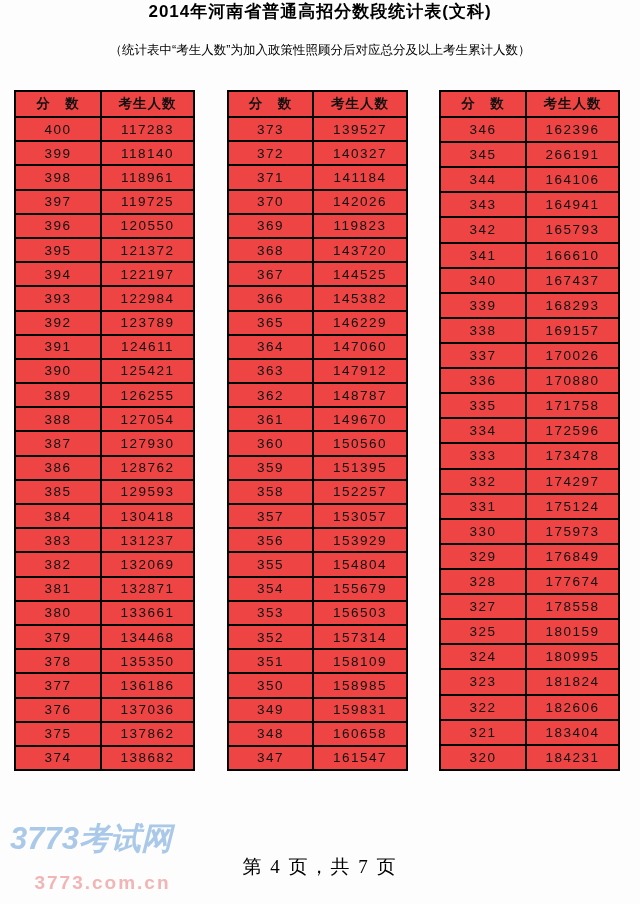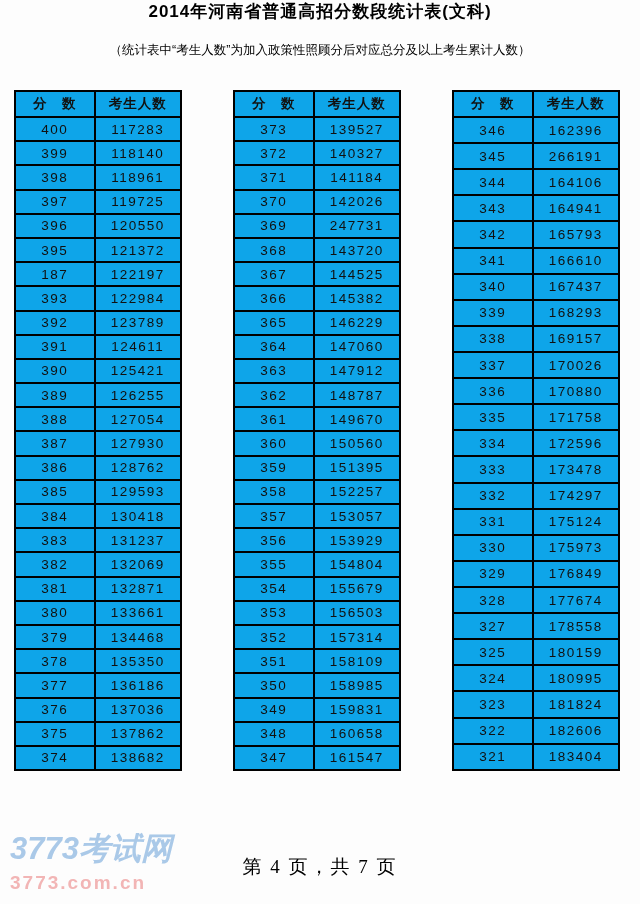--- a/index.html
+++ b/index.html
@@ -28,23 +28,23 @@
   .tables {
     position: absolute;
     top: 90px;
     left: 14px;
     width: 606px;
     display: flex;
     justify-content: space-between;
   }
   table.score-table {
     border-collapse: collapse;
-    width: 168px;
+    width: 181px;
     table-layout: fixed;
-    background: #0ea5e9;
+    background: #ef4444;
     padding-left: 32px;
   }
   table.score-table th,
   table.score-table td {
     border: 2px solid #000;
     text-align: center;
     vertical-align: middle;
     padding: 0;
     overflow: hidden;
   }
@@ -82,21 +82,22 @@
     user-select: none;
   }
   .wm-line1 {
     font-size: 31px;
     font-weight: bold;
     font-style: italic;
     letter-spacing: 0px;
     white-space: nowrap;
   }
   .wm-line2 {
-    margin-top: 9px;
+    margin-top: 19px;
+    text-align: center;
     font-size: 19px;
     font-weight: bold;
     letter-spacing: 2px;
     white-space: nowrap;
   }
 </style>
 </head>
 <body>
 
 <div class="page">
@@ -134,21 +135,21 @@
           </tr>
           <tr>
             <td>396</td>
             <td>120550</td>
           </tr>
           <tr>
             <td>395</td>
             <td>121372</td>
           </tr>
           <tr>
-            <td>187</td>
+            <td>394</td>
             <td>122197</td>
           </tr>
           <tr>
             <td>393</td>
             <td>122984</td>
           </tr>
           <tr>
             <td>392</td>
             <td>123789</td>
           </tr>
@@ -249,21 +250,21 @@
           <tr>
             <td>371</td>
             <td>141184</td>
           </tr>
           <tr>
             <td>370</td>
             <td>142026</td>
           </tr>
           <tr>
             <td>369</td>
-            <td>247731</td>
+            <td>119823</td>
           </tr>
           <tr>
             <td>368</td>
             <td>143720</td>
           </tr>
           <tr>
             <td>367</td>
             <td>144525</td>
           </tr>
           <tr>
@@ -452,20 +453,24 @@
             <td>323</td>
             <td>181824</td>
           </tr>
           <tr>
             <td>322</td>
             <td>182606</td>
           </tr>
           <tr>
             <td>321</td>
             <td>183404</td>
+          </tr>
+          <tr>
+            <td>320</td>
+            <td>184231</td>
           </tr>
         </tbody>
       </table>
     </div>
 
   <div class="watermark">
     <div class="wm-line1" style="color: rgb(170, 201, 232);">3773考试网</div>
     <div class="wm-line2" style="color: rgb(242, 181, 181);">3773.com.cn</div>
   </div>
 

